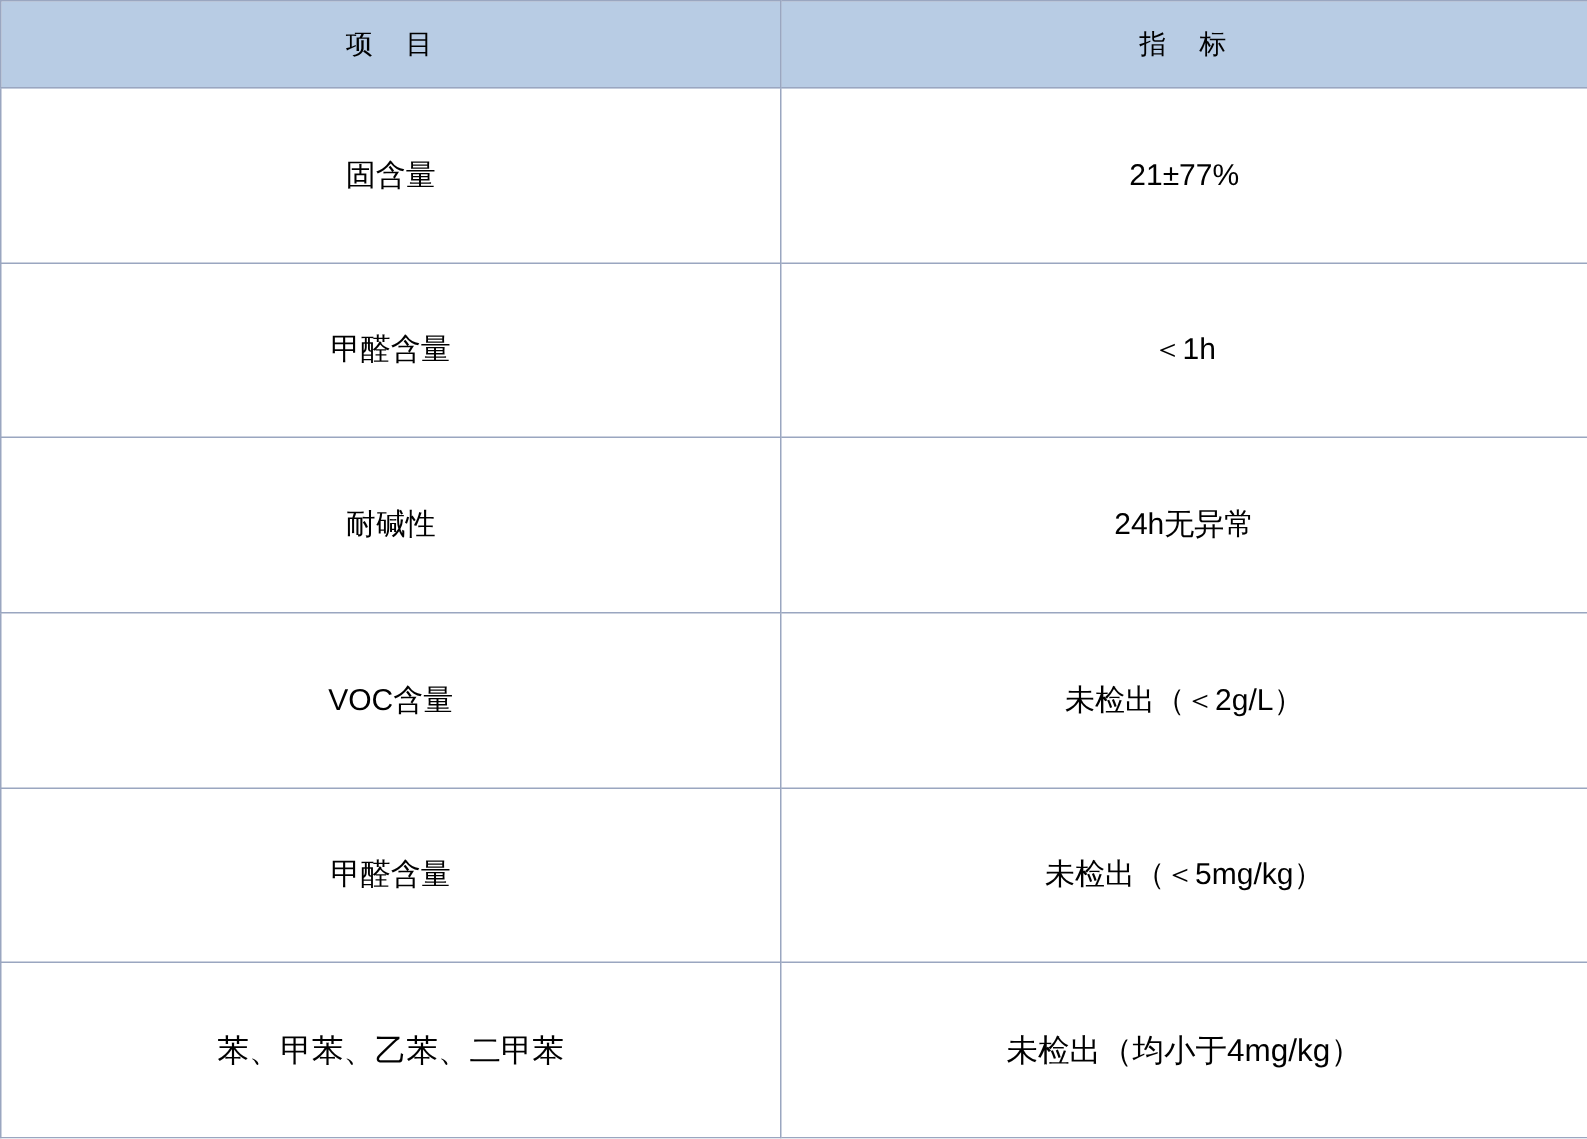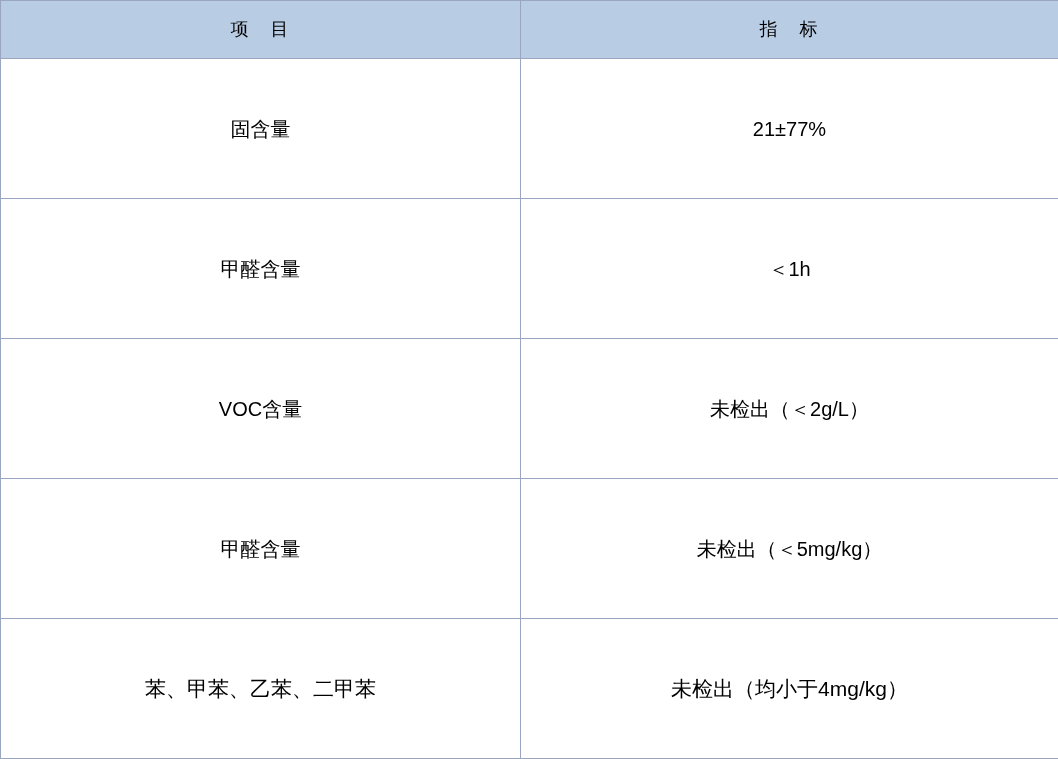--- a/index.html
+++ b/index.html
@@ -78,20 +78,28 @@
     <tr>
       <td>
         <span class="cell-inner">甲醛含量</span>
       </td>
       <td>
         <span class="cell-inner">＜1h</span>
       </td>
     </tr>
     <tr>
       <td>
+        <span class="cell-inner">耐碱性</span>
+      </td>
+      <td>
+        <span class="cell-inner">24h无异常</span>
+      </td>
+    </tr>
+    <tr>
+      <td>
         <span class="cell-inner">VOC含量</span>
       </td>
       <td>
         <span class="cell-inner">未检出（＜2g/L）</span>
       </td>
     </tr>
     <tr>
       <td>
         <span class="cell-inner">甲醛含量</span>
       </td>

